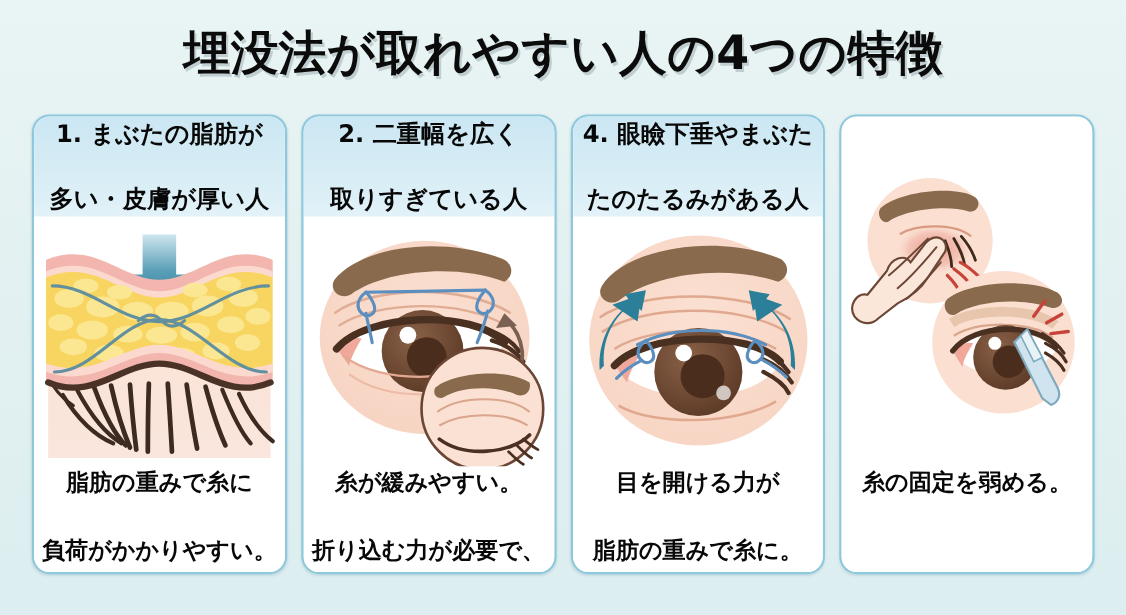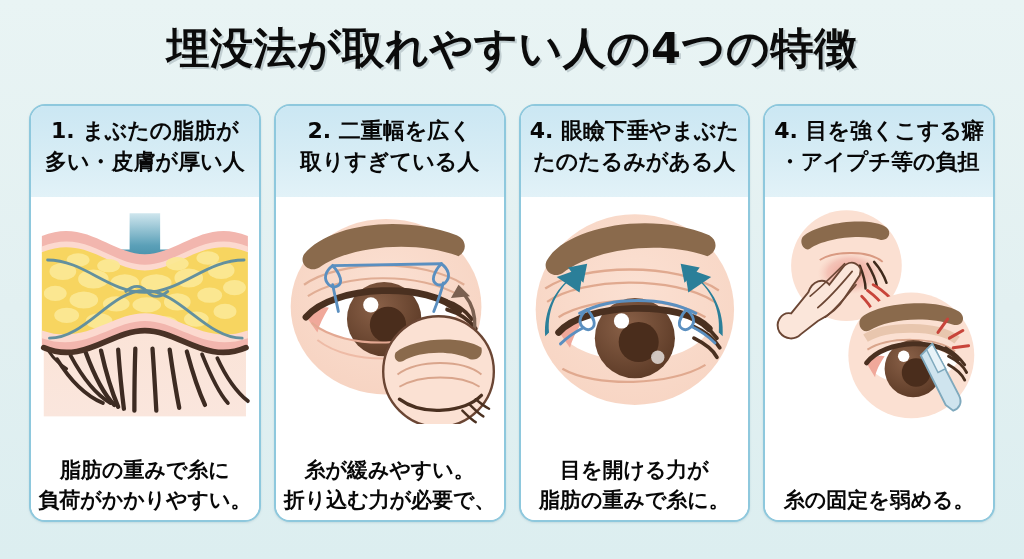--- a/index.html
+++ b/index.html
@@ -52,22 +52,22 @@
     display: flex;
     flex-direction: column;
     box-shadow: 0 1px 2px rgba(120,160,175,0.25);
   }
   .card-header {
     flex: 0 0 91px;
     background: linear-gradient(180deg, #cbe7f3 0%, #d8edf5 60%, #e2f2f8 100%);
     display: flex;
     flex-direction: column;
     align-items: center;
-    justify-content: center;
-    padding: 2px 4px 12px 4px;
+    justify-content: space-between;
+    padding: 2px 4px 0 4px;
     box-sizing: border-box;
   }
   .card-header .hline {
     font-size: 22px;
     font-weight: 700;
     color: #080808;
     line-height: 1.38;
     text-align: center;
     white-space: nowrap;
   }
@@ -80,21 +80,21 @@
   .card-figure svg {
     display: block;
     width: 100%;
     height: 100%;
   }
   .card-caption {
     flex: 0 0 92px;
     display: flex;
     flex-direction: column;
     align-items: center;
-    justify-content: flex-end;
+    justify-content: space-between;
     background: #ffffff;
     padding-bottom: 4px;
   }
   .card-caption .cline {
     font-size: 21px;
     font-weight: 700;
     color: #080808;
     line-height: 1.42;
     text-align: center;
     white-space: nowrap;
@@ -340,24 +340,20 @@
           </g>
         </svg>
       </div>
       <div class="card-caption">
         <div class="cline">目を開ける力が</div>
         <div class="cline">脂肪の重みで糸に。</div>
       </div>
     </div>
 
     <div class="card">
-      <div class="card-header">
-        <div class="hline">4. 目を強くこする癖</div>
-        <div class="hline">・アイプチ等の負担</div>
-      </div>
       <div class="card-figure">
         <svg viewBox="0 0 232 238" preserveAspectRatio="xMidYMid meet">
           <defs>
             <radialGradient id="red4" cx="50%" cy="50%" r="50%">
               <stop offset="0%" stop-color="#e98a80" stop-opacity="0.85"></stop>
               <stop offset="70%" stop-color="#eda79c" stop-opacity="0.5"></stop>
               <stop offset="100%" stop-color="#f3c4b6" stop-opacity="0"></stop>
             </radialGradient>
             <radialGradient id="iris4" cx="40%" cy="35%" r="70%">
               <stop offset="0%" stop-color="#8a6148"></stop>

